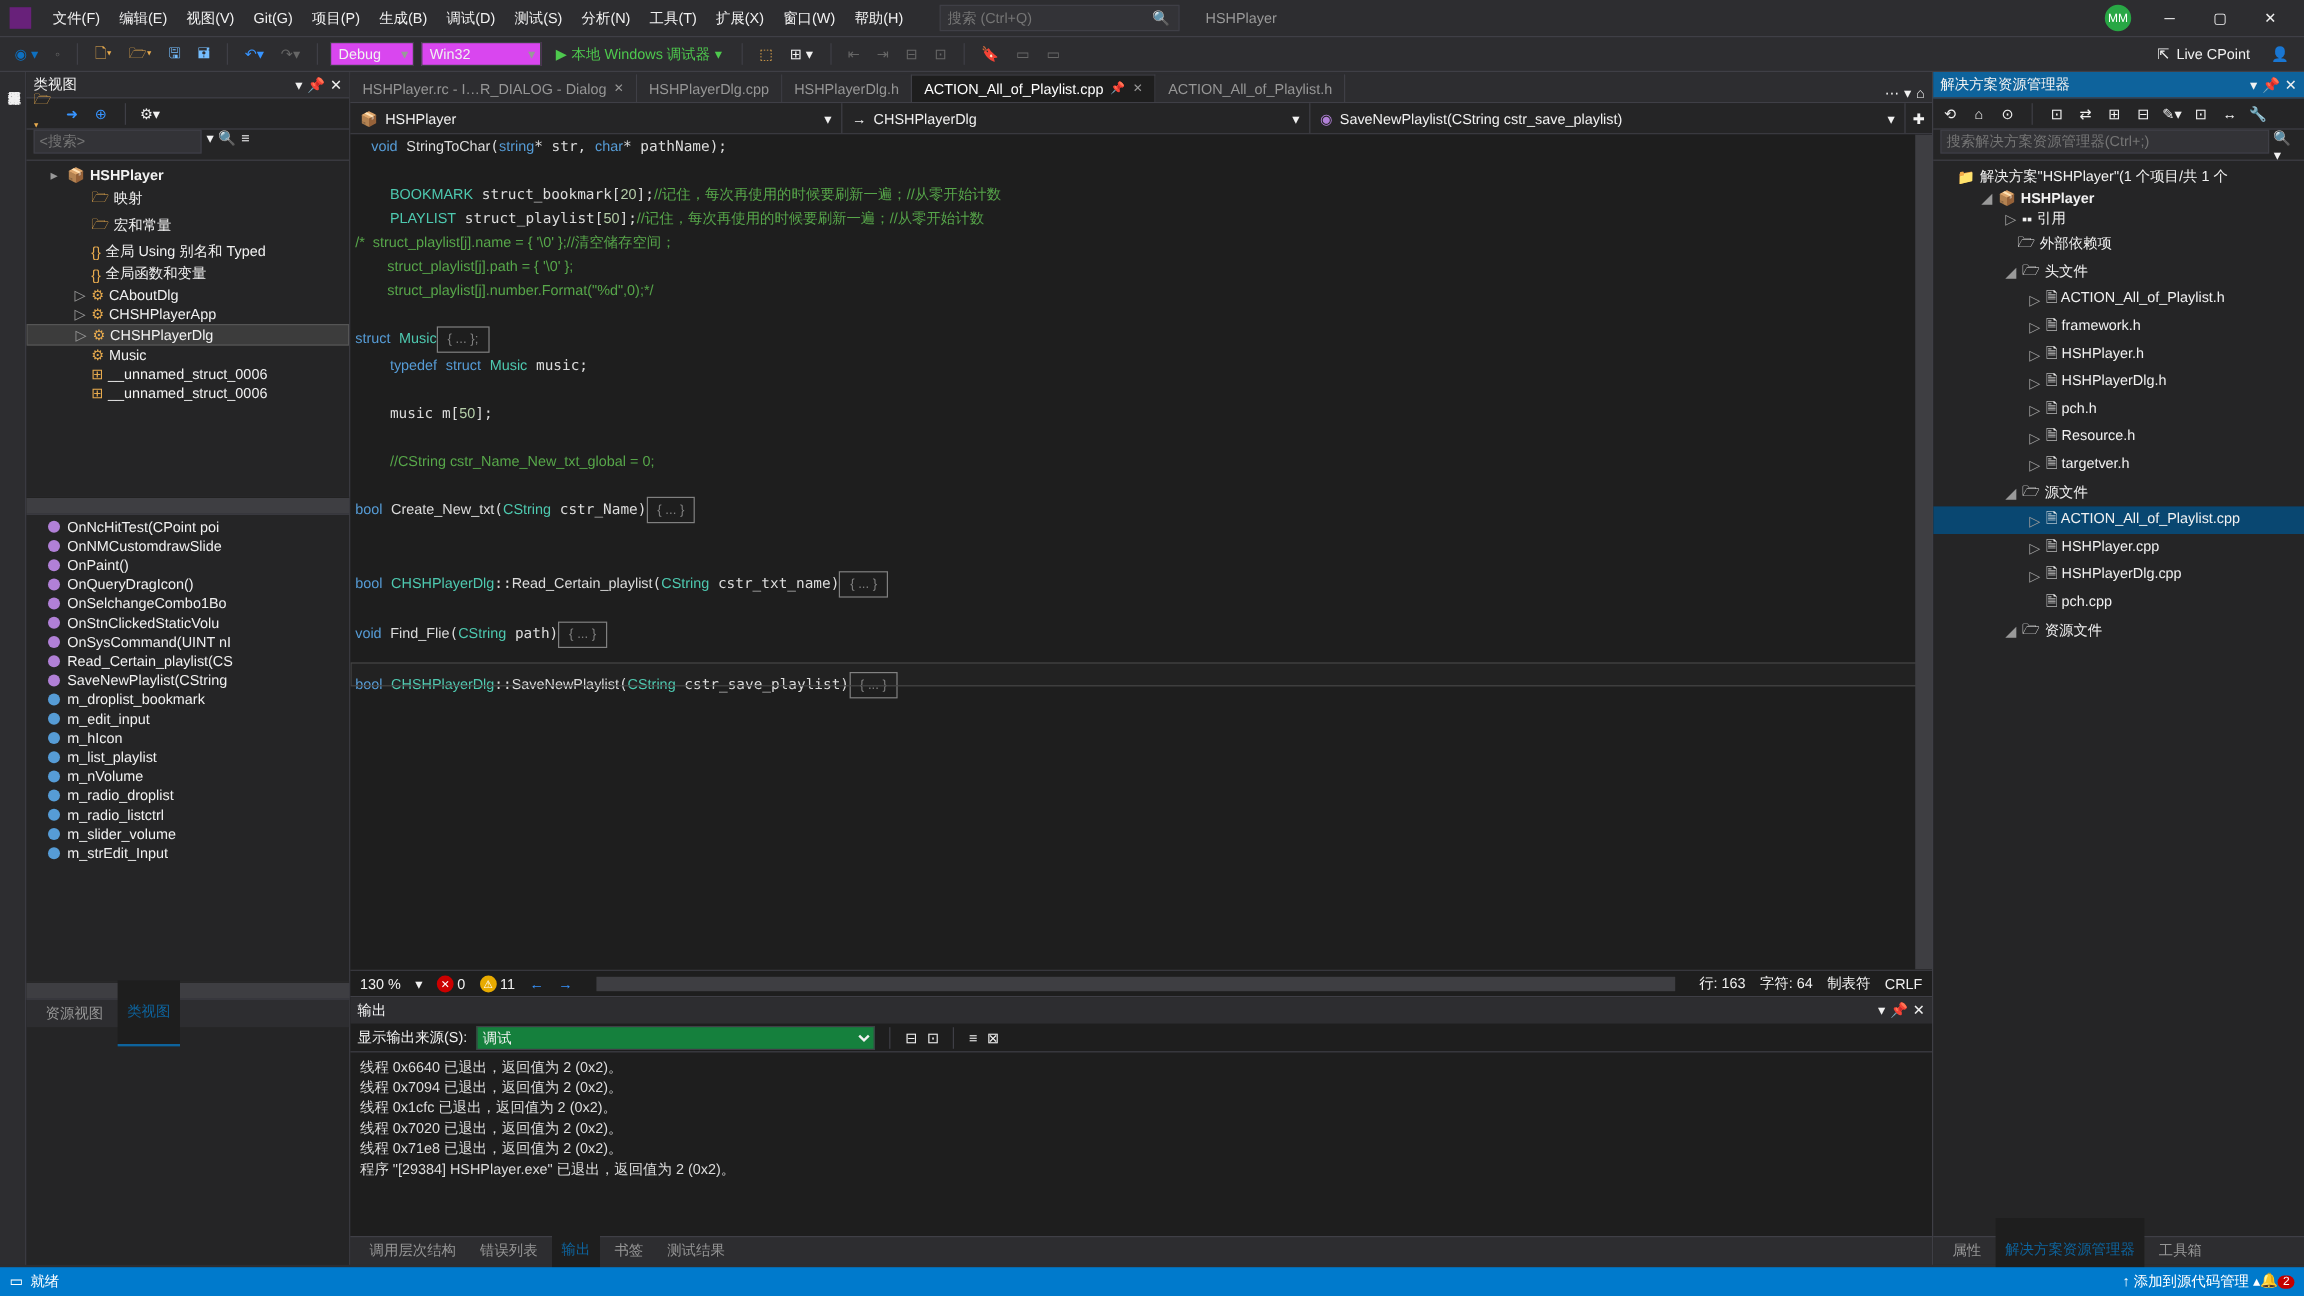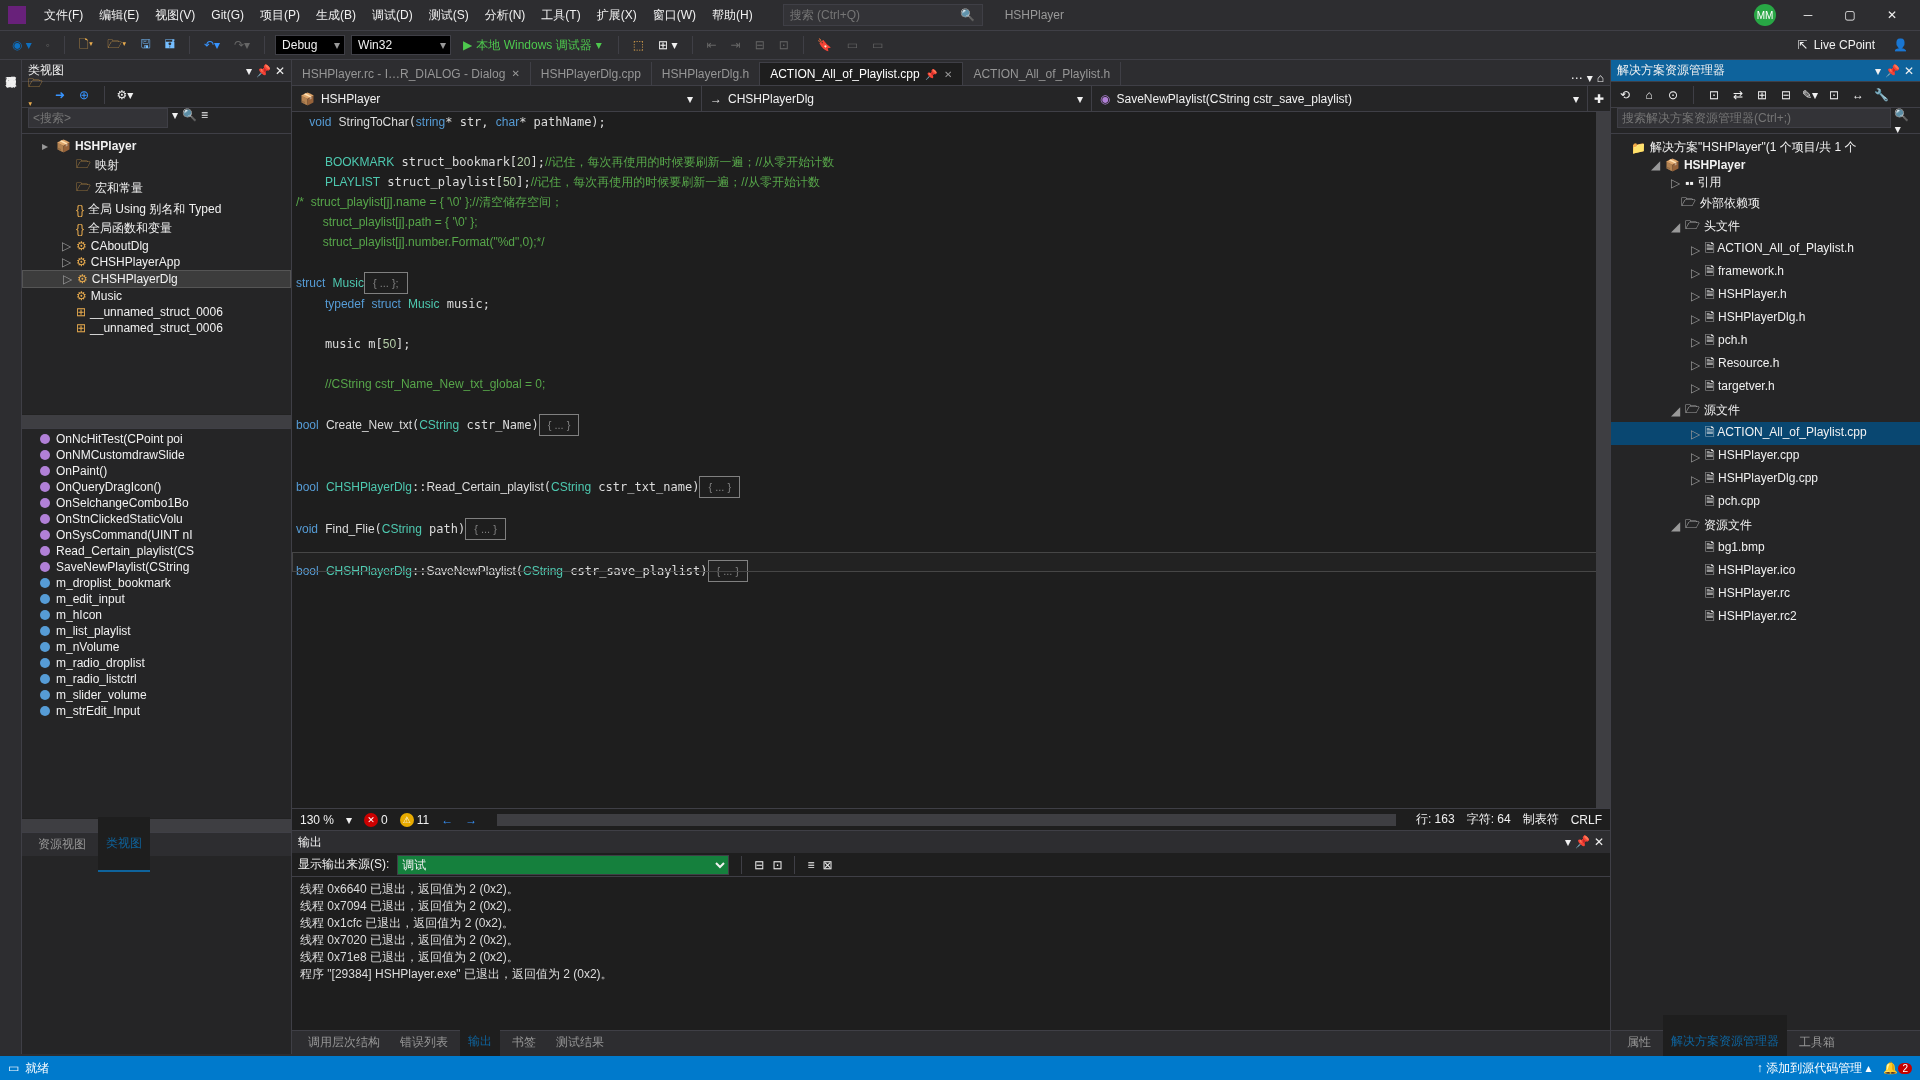--- a/index.html
+++ b/index.html
@@ -9,21 +9,21 @@
 .menu-item{padding:4px 8px;color:#f1f1f1;cursor:pointer}
 .search-box{margin-left:20px;background:#333337;border:1px solid #3f3f46;width:200px;height:22px;display:flex;align-items:center;padding:0 6px;color:#999}
 .search-box input{background:transparent;border:none;color:#999;width:100%;outline:none}
 .title-app{margin-left:20px;color:#999}
 .win-controls{margin-left:auto;display:flex;gap:2px;align-items:center}
 .avatar{width:22px;height:22px;border-radius:50%;background:#28a745;display:flex;align-items:center;justify-content:center;font-size:10px;color:#fff;margin-right:10px}
 .win-btn{width:40px;height:28px;display:flex;align-items:center;justify-content:center;color:#f1f1f1}
 .toolbar{height:30px;background:#2d2d30;border-top:1px solid #3f3f46;border-bottom:1px solid #3f3f46;display:flex;align-items:center;padding:0 8px;gap:6px}
 .tb-btn{padding:2px 4px;display:flex;align-items:center;gap:2px;color:#f1f1f1}
 .tb-sep{width:1px;height:18px;background:#3f3f46;margin:0 4px}
-.tb-dropdown{background:#000000;border:1px solid #3f3f46;padding:2px 20px 2px 6px;position:relative}
+.tb-dropdown{background:#d946ef;border:1px solid #3f3f46;padding:2px 20px 2px 6px;position:relative}
 .tb-dropdown::after{content:"▾";position:absolute;right:4px;color:#999}
 .run-btn{color:#4ec94e;padding:2px 6px;display:flex;align-items:center;gap:4px}
 .live-share{margin-left:auto;display:flex;align-items:center;gap:6px;color:#f1f1f1}
 .main{display:flex;height:994px}
 .left-rail{width:22px;background:#2d2d30;writing-mode:vertical-lr;display:flex;align-items:center;padding-top:8px;color:#f1f1f1;font-size:11px;border-right:1px solid #3f3f46}
 .left-panel{width:270px;background:#252526;display:flex;flex-direction:column;border-right:1px solid #3f3f46}
 .panel-header{height:22px;background:#2d2d30;display:flex;align-items:center;padding:0 6px;font-size:11px;border-bottom:1px solid #3f3f46}
 .panel-header .close-area{margin-left:auto;display:flex;gap:4px}
 .panel-toolbar{height:26px;display:flex;align-items:center;padding:0 6px;gap:8px;border-bottom:1px solid #3f3f46}
 .icon-btn{width:16px;height:16px;display:flex;align-items:center;justify-content:center;color:#f1f1f1}
@@ -72,21 +72,21 @@
 .output-header{height:22px;background:#2d2d30;display:flex;align-items:center;padding:0 6px}
 .output-header .close-area{margin-left:auto;display:flex;gap:4px}
 .output-toolbar{height:24px;display:flex;align-items:center;padding:0 6px;gap:8px;border-bottom:1px solid #3f3f46}
 .output-toolbar select{background:#15803d;border:1px solid #3f3f46;color:#f1f1f1;width:332px;height:20px}
 .output-body{flex:1;padding:4px 8px;font-family:Liberation Sans, sans-serif;color:#dcdcdc;white-space:pre;overflow:auto}
 .right-panel{width:310px;background:#252526;display:flex;flex-direction:column;border-left:1px solid #3f3f46}
 .bottom-tabs{height:24px;background:#2d2d30;display:flex;align-items:center;padding:0 8px;gap:4px;border-top:1px solid #3f3f46}
 .btab{padding:18px 8px;color:#969696}
 .btab.active{color:#0e639c;border-bottom:2px solid #0e639c;background:#1e1e1e}
 .status-bar{height:24px;background:#007acc;display:flex;align-items:center;padding:0 8px;color:#fff;position:absolute;bottom:0;left:0;right:0}
-.status-bar .right{margin-left:auto;display:flex;align-items:center;gap:12px}
+.status-bar .right{margin-left:auto;display:flex;}
 .badge-red{background:#c50000;color:#fff;border-radius:8px;padding:0 4px;font-size:10px;min-width:14px;text-align:center}
 </style>
 </head>
 <body>
 
 <div class="menubar">
   <div class="vs-logo"></div>
   <div id="menu-items"><span class="menu-item">文件(F)</span><span class="menu-item">编辑(E)</span><span class="menu-item">视图(V)</span><span class="menu-item">Git(G)</span><span class="menu-item">项目(P)</span><span class="menu-item">生成(B)</span><span class="menu-item">调试(D)</span><span class="menu-item">测试(S)</span><span class="menu-item">分析(N)</span><span class="menu-item">工具(T)</span><span class="menu-item">扩展(X)</span><span class="menu-item">窗口(W)</span><span class="menu-item">帮助(H)</span></div>
   <div class="search-box">
     <input placeholder="搜索 (Ctrl+Q)" style="">
@@ -352,26 +352,20 @@
           <div class="tree-item" style="padding-left: 80px;"><span class="tree-arrow">▷</span>🗎 targetver.h</div>
         </div>
       <div class="tree-item indent2"><span class="tree-arrow">◢</span>🗁 <span>源文件</span></div>
       <div id="sol-sources">
           <div class="tree-item selected" style="padding-left: 80px;"><span class="tree-arrow">▷</span>🗎 ACTION_All_of_Playlist.cpp</div>
           <div class="tree-item" style="padding-left: 80px;"><span class="tree-arrow">▷</span>🗎 HSHPlayer.cpp</div>
           <div class="tree-item" style="padding-left: 80px;"><span class="tree-arrow">▷</span>🗎 HSHPlayerDlg.cpp</div>
           <div class="tree-item" style="padding-left: 80px;"><span class="tree-arrow"> </span>🗎 pch.cpp</div>
         </div>
       <div class="tree-item indent2"><span class="tree-arrow">◢</span>🗁 <span>资源文件</span></div>
-      <div id="sol-resources">
-          <div class="tree-item" style="padding-left: 80px;"><span class="tree-arrow"> </span>🗎 bg1.bmp</div>
-          <div class="tree-item" style="padding-left: 80px;"><span class="tree-arrow"> </span>🗎 HSHPlayer.ico</div>
-          <div class="tree-item" style="padding-left: 80px;"><span class="tree-arrow"> </span>🗎 HSHPlayer.rc</div>
-          <div class="tree-item" style="padding-left: 80px;"><span class="tree-arrow"> </span>🗎 HSHPlayer.rc2</div>
-        </div>
     </div>
     <div class="bottom-tabs">
       <span class="btab">属性</span>
       <span class="btab active">解决方案资源管理器</span>
       <span class="btab">工具箱</span>
     </div>
   </div>
 </div>
 
 <div class="status-bar">

